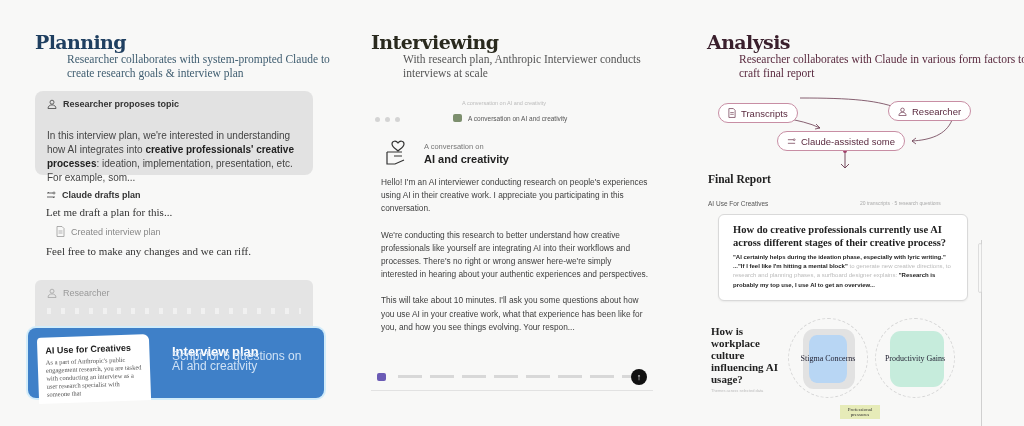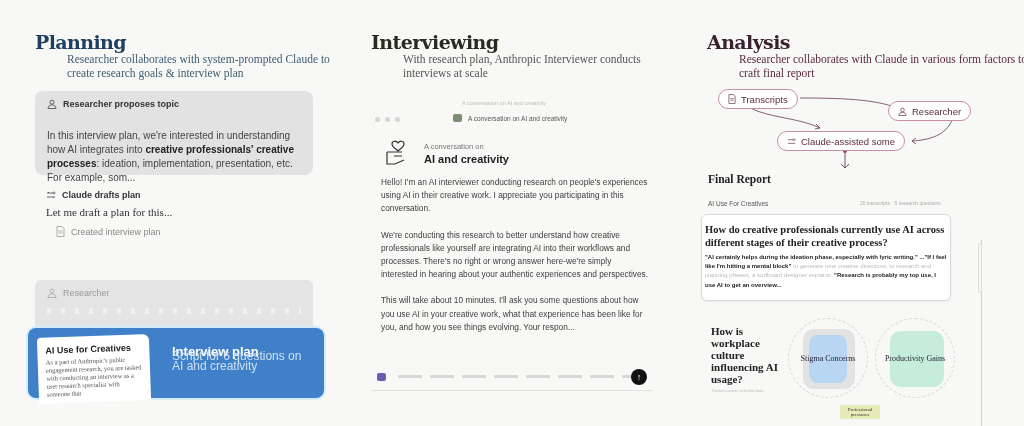--- a/index.html
+++ b/index.html
@@ -51,21 +51,21 @@
 
   
   #analysis { left: 690px; width: 334px; }
   #analysis .h1 { left: 17px; color: #3a1f2c; }
   #analysis .sub { left: 17px; width: 300px; color: #5a2a3f; }
   .pill { position: absolute; height: 20px; border: 1.2px solid #c88ea4; border-radius: 12px; background: #fff; display: flex; align-items: center; gap: 5px; padding: 0 9px; font-size: 9.5px; color: #5a2a3f; }
   .flow-svg { position: absolute; left: 0; top: 0; }
   .report-title { position: absolute; left: 18px; top: 173px; font-family: "Liberation Serif", serif; font-weight: bold; font-size: 11.5px; color: #222; }
   .report-sub { position: absolute; left: 18px; top: 200px; font-size: 6.5px; color: #555; }
   .report-meta { position: absolute; left: 170px; top: 200px; font-size: 5px; color: #aaa; }
-  .report-card { position: absolute; left: 11px; top: 214px; width: 250px; height: 87px; background: #fff; border: 1px solid #d9d9d9; border-radius: 6px; padding: 8px 3px; box-shadow: 0 1px 2px rgba(0,0,0,.06); }
+  .report-card { position: absolute; left: 28px; top: 214px; width: 250px; height: 87px; background: #fff; border: 1px solid #d9d9d9; border-radius: 6px; padding: 8px 14px; box-shadow: 0 1px 2px rgba(0,0,0,.06); }
   .q1 { font-family: "Liberation Serif", serif; font-weight: bold; font-size: 10.5px; line-height: 13px; color: #222; }
   .quote { font-size: 6px; line-height: 9.2px; color: #333; margin-top: 4px; }
   .quote b { color: #222; }
   .quote .faint { color: #bbb; }
   .q2 { position: absolute; left: 21px; top: 325px; width: 70px; font-family: "Liberation Serif", serif; font-weight: bold; font-size: 11px; line-height: 12px; color: #222; }
   .q2-note { position: absolute; left: 21px; top: 388px; font-size: 4px; line-height: 6px; color: #bbb; }
   .circle { position: absolute; border-radius: 50%; border: 1px dashed #d6d6d6; display: flex; align-items: center; justify-content: center; overflow: hidden; }
   .blob { position: absolute; border-radius: 20%; }
   .circle span { position: relative; font-family: "Liberation Serif", serif; font-size: 8px; text-align: center; color: #223; }
   .prof { position: absolute; left: 150px; top: 405px; width: 40px; font-family: "Liberation Serif", serif; font-size: 5px; text-align: center; color: #333; background: #e6ebb8; padding: 2px 0; }
@@ -99,20 +99,21 @@
       <span>Claude drafts plan</span>
     </div>
     <div class="claude-text">Let me draft a plan for this...</div>
     <div class="created-row">
       <svg width="9" height="11" viewBox="0 0 9 11">
           <path d="M1 .5h5l2 2v8H1z" fill="none" stroke="#999" stroke-width="0.8"></path>
           <path d="M2.5 5h4M2.5 7h4" stroke="#999" stroke-width="0.7"></path>
         </svg>
       <span>Created interview plan</span>
     </div>
+    <div class="claude-text">Feel free to make any changes and we can riff.</div>
   </div>
 
   <div class="researcher-ghost">
     <div class="card-hdr">
       <svg width="10" height="10" viewBox="0 0 10 10">
           <circle cx="5" cy="3.2" r="2" fill="none" stroke="#aaa" stroke-width="0.9"></circle>
           <path d="M1 9.5c0-2.3 1.8-3.6 4-3.6s4 1.3 4 3.6z" fill="none" stroke="#aaa" stroke-width="0.9"></path>
         </svg>
       <span>Researcher</span>
     </div>
@@ -177,21 +178,21 @@
     <path d="M208 106 l5 4 -6 1" fill="none" stroke="#6a3a4f" stroke-width="0.8"></path>
     <path d="M60 108 C80 118, 110 118, 130 128" fill="none" stroke="#6a3a4f" stroke-width="0.8"></path>
     <path d="M126 124 l4 4 -5 1" fill="none" stroke="#6a3a4f" stroke-width="0.8"></path>
     <path d="M262 120 C256 135, 240 140, 222 141" fill="none" stroke="#6a3a4f" stroke-width="0.8"></path>
     <path d="M226 138 l-4 3 4 3" fill="none" stroke="#6a3a4f" stroke-width="0.8"></path>
     <path d="M155 151 V168" stroke="#6a3a4f" stroke-width="0.9"></path>
     <path d="M151 164 l4 4 4-4" fill="none" stroke="#6a3a4f" stroke-width="0.9"></path>
     <circle cx="155" cy="151" r="2" fill="#a0406a"></circle>
   </svg>
 
-  <div class="pill" style="left:28px; top:89px;">
+  <div class="pill" style="left:28px; top:103px;">
     <svg width="8" height="10" viewBox="0 0 9 11">
         <path d="M1 .5h5l2 2v8H1z" fill="none" stroke="#7a4a5f" stroke-width="0.9"></path>
         <path d="M2.5 5h4M2.5 7h4" stroke="#7a4a5f" stroke-width="0.8"></path>
       </svg>
     <span>Transcripts</span>
   </div>
   <div class="pill" style="left:198px; top:101px;">
     <svg width="9" height="9" viewBox="0 0 10 10">
         <circle cx="5" cy="3.2" r="2" fill="none" stroke="#7a4a5f" stroke-width="0.9"></circle>
         <path d="M1 9.5c0-2.3 1.8-3.6 4-3.6s4 1.3 4 3.6z" fill="none" stroke="#7a4a5f" stroke-width="0.9"></path>

